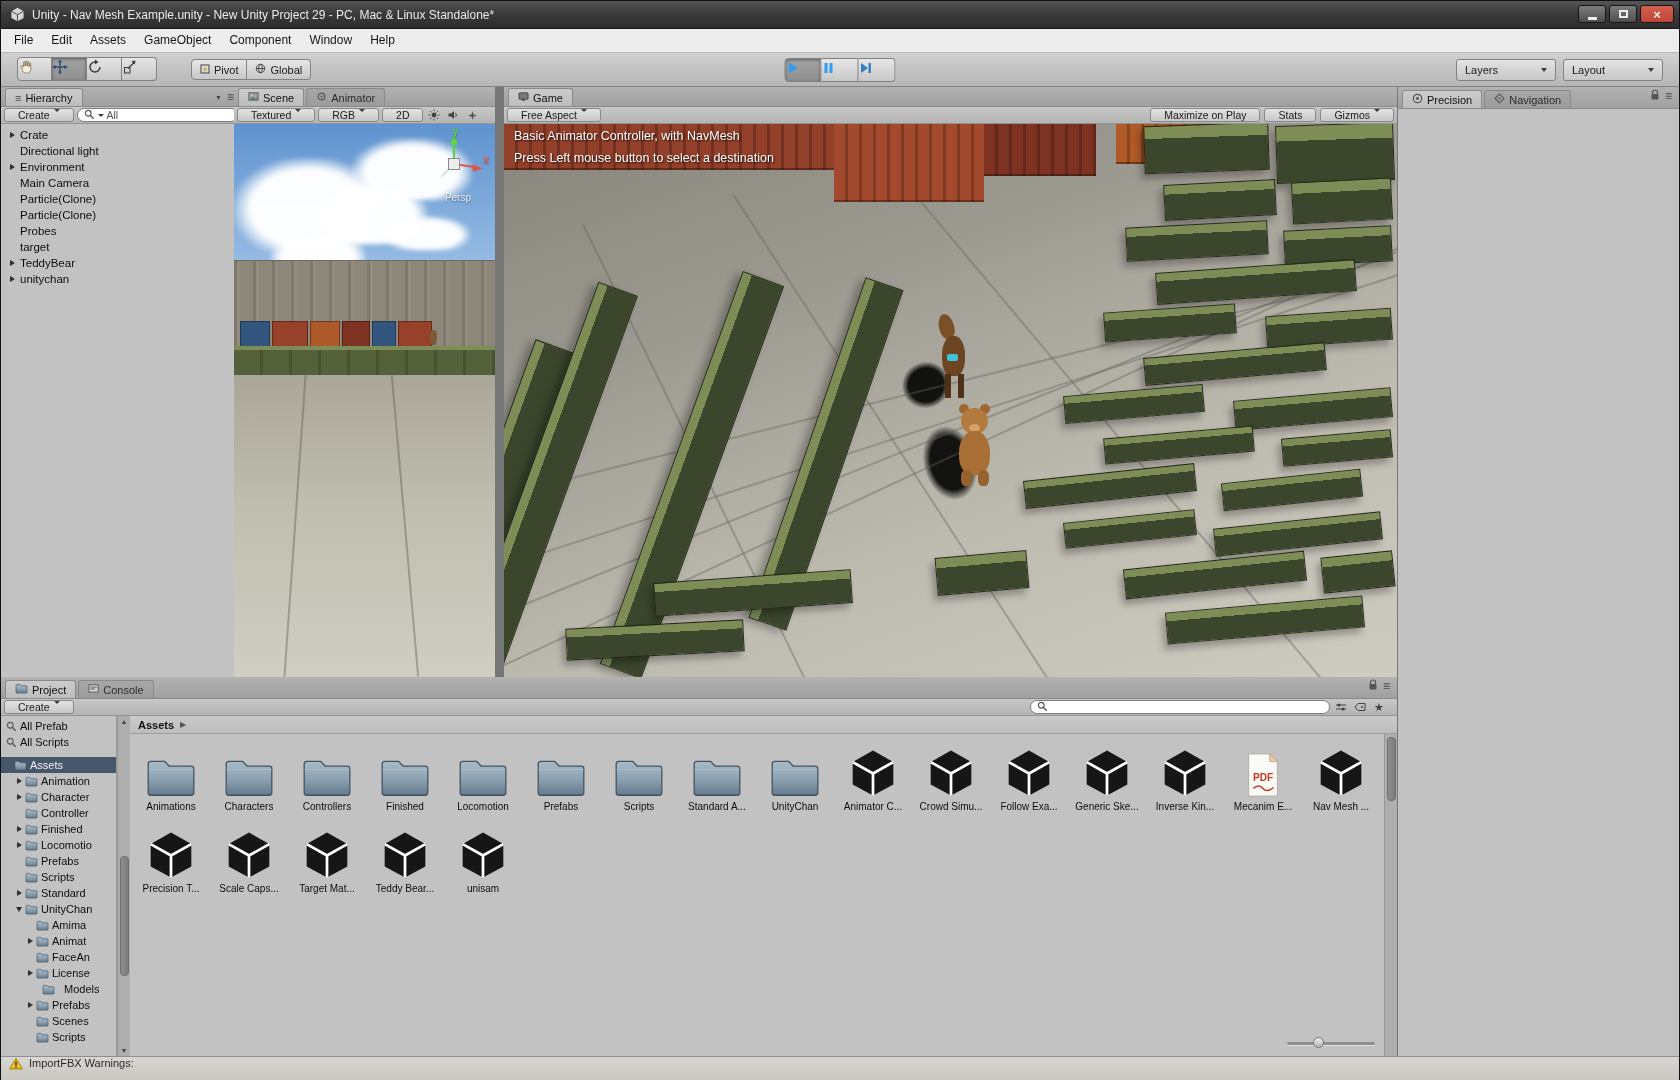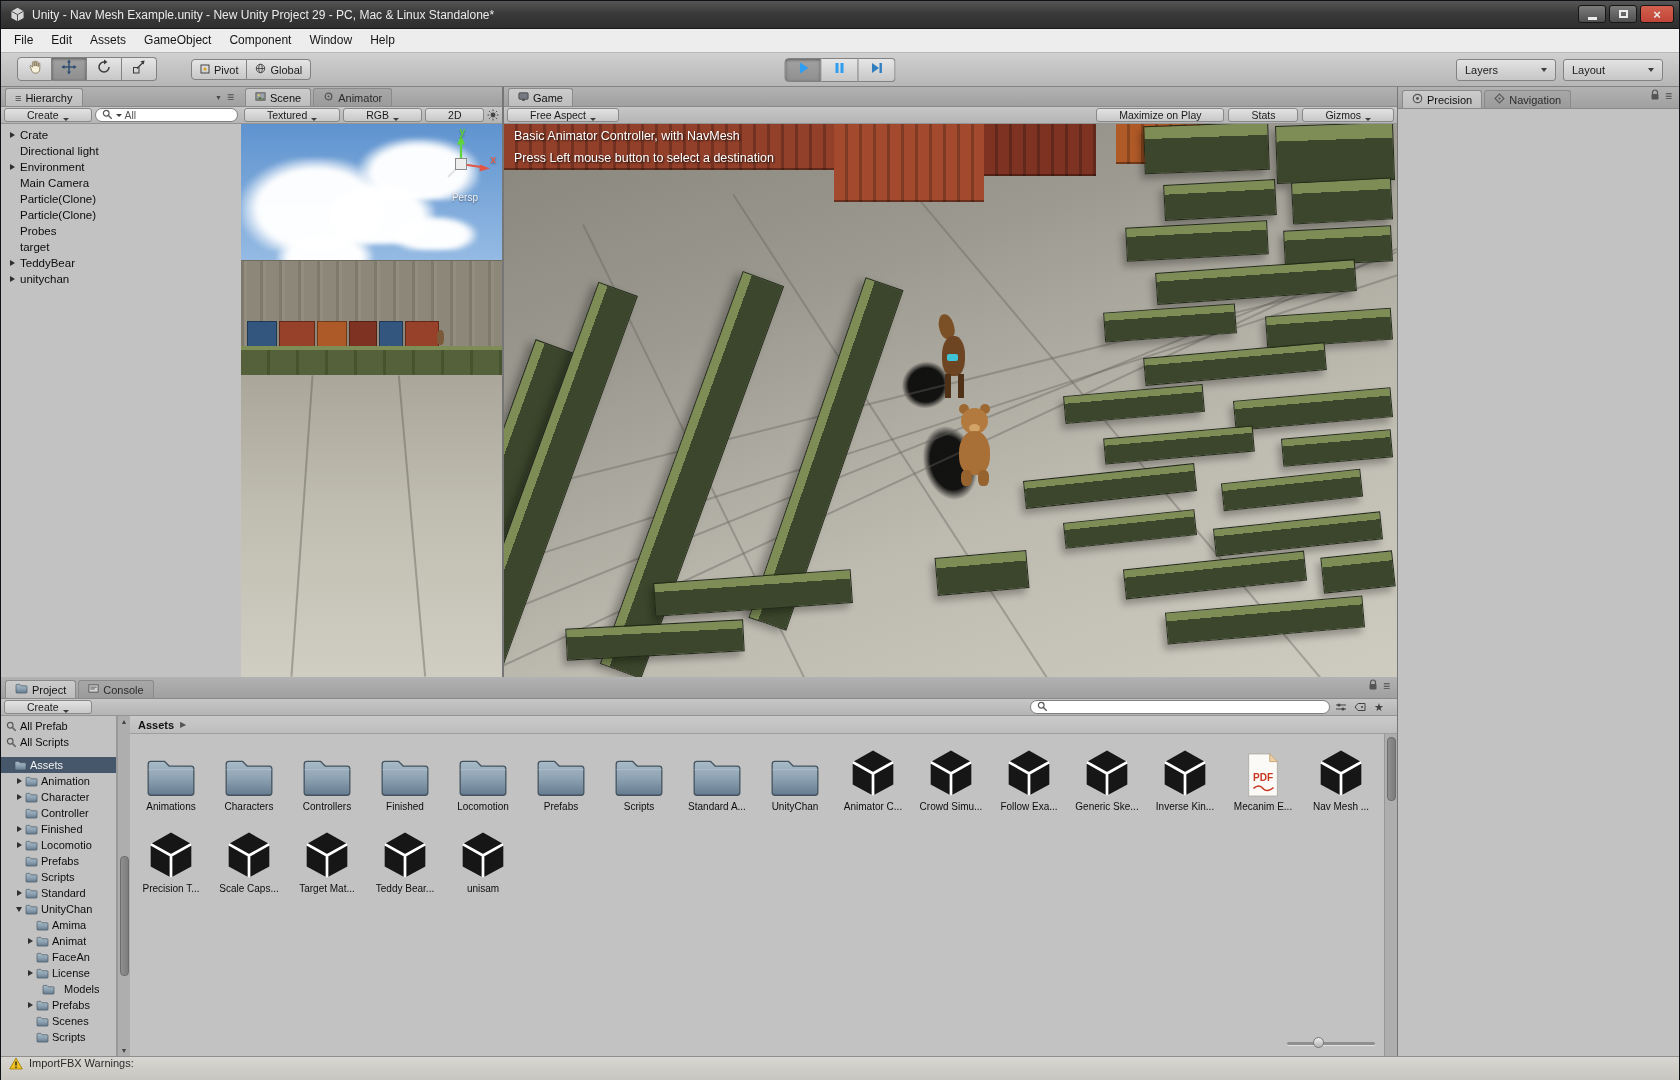--- a/index.html
+++ b/index.html
@@ -20,47 +20,47 @@
   .glyph-min{width:9px;height:3px;background:#ececec;margin-top:8px;}
   .glyph-restore{width:9px;height:8px;border:2px solid #ececec;background:transparent;}
 
   
   .menubar{flex:0 0 24px;background:#ededed;border-bottom:1px solid #b8b8b8;display:flex;align-items:stretch;padding-left:4px;}
   .menu-item{padding:0 9px;line-height:23px;font-size:12px;color:#141414;}
 
   
   .toolbar{flex:0 0 34px;background:linear-gradient(#d0d0d0,#b6b6b6);border-bottom:1px solid #828282;position:relative;}
   .tool-group{position:absolute;display:flex;}
-  .tb-btn{width:35px;height:24px;background:linear-gradient(#e6e6e6,#c7c7c7);border:1px solid #828282;border-left-width:0;display:flex;align-items:center;justify-content:center;}
+  .tb-btn{width:35px;height:24px;background:linear-gradient(#e6e6e6,#c7c7c7);border:1px solid #828282;border-left-width:0;display:flex;align-items:center;justify-content:space-between;}
   .tool-group .tb-btn:first-child{border-left-width:1px;border-radius:4px 0 0 4px;}
   .tool-group .tb-btn:last-child{border-radius:0 4px 4px 0;}
   .tb-btn.pressed{background:linear-gradient(#a2a2a2,#8f8f8f);box-shadow:inset 0 1px 3px rgba(0,0,0,.45);}
   .tb-btn.labelled{width:auto;padding:0 8px;gap:4px;font-size:11px;color:#1a1a1a;}
   .tb-drop{height:22px;min-width:100px;padding:0 8px;display:flex;align-items:center;justify-content:space-between;background:linear-gradient(#e3e3e3,#c6c6c6);border:1px solid #828282;border-radius:3px;font-size:11px;color:#1a1a1a;}
   .caret{width:0;height:0;border-left:3.5px solid transparent;border-right:3.5px solid transparent;border-top:4px solid #3d3d3d;display:inline-block;}
   .caret.sm{border-left-width:3px;border-right-width:3px;border-top-width:3.5px;}
 
   
   .content{position:relative;flex:0 0 969px;background:#767676;}
   .panel{position:absolute;background:#c2c2c2;display:flex;flex-direction:column;overflow:hidden;}
   .hierarchy-panel{left:0;top:0;width:240px;height:590px;}
-  .scene-panel{left:240px;top:0;width:261px;height:590px;}
+  .scene-panel{left:233px;top:0;width:261px;height:590px;}
   .game-panel{left:503px;top:0;width:893px;height:590px;}
   .inspector-panel{left:1397px;top:0;right:0;height:969px;}
   .project-panel{left:0;top:590px;width:1396px;height:379px;}
 
   .tabstrip{flex:0 0 20px;background:linear-gradient(#b2b2b2,#a0a0a0);border-bottom:1px solid #8a8a8a;display:flex;align-items:flex-end;padding:0 2px;position:relative;}
   .tab{height:18px;padding:0 9px;display:flex;align-items:center;gap:4px;font-size:11px;color:#101010;background:linear-gradient(#cccccc,#bdbdbd);border:1px solid #8a8a8a;border-bottom:none;border-radius:3px 3px 0 0;margin-left:2px;white-space:nowrap;}
   .tab.inactive{background:linear-gradient(#a7a7a7,#9b9b9b);color:#2c2c2c;}
   .panel-icons{margin-left:auto;display:flex;align-items:center;gap:5px;padding:0 5px 3px 0;color:#4a4a4a;}
   .pi-caret{font-size:7px;line-height:1;}
   .pi-menu{font-size:12px;line-height:1;}
 
   .subbar{flex:0 0 17px;background:linear-gradient(#c7c7c7,#b4b4b4);border-bottom:1px solid #949494;display:flex;align-items:center;padding:0 3px;gap:3px;font-size:10.5px;}
-  .mini-btn{height:14px;padding:0 22px;background:linear-gradient(#e2e2e2,#c8c8c8);border:1px solid #888;border-radius:3px;display:inline-flex;align-items:flex-end;gap:4px;color:#1a1a1a;font-size:10.5px;white-space:nowrap;}
+  .mini-btn{height:14px;padding:0 13px;background:linear-gradient(#e2e2e2,#c8c8c8);border:1px solid #888;border-radius:3px;display:inline-flex;align-items:flex-start;gap:4px;color:#1a1a1a;font-size:10.5px;white-space:nowrap;}
   .sub-ico{display:inline-flex;align-items:center;justify-content:center;width:16px;height:14px;}
   .searchbox{height:14px;background:#fff;border:1px solid #7f7f7f;border-radius:8px;display:flex;align-items:center;padding:0 6px;gap:3px;color:#555;font-size:10.5px;}
   .searchbox input{border:none;outline:none;flex:1;font-size:10.5px;font-family:"Liberation Sans",sans-serif;background:transparent;color:#333;min-width:0;}
   .grow{flex:1;}
 
   
   .h-list{flex:1;padding-top:3px;}
   .h-row{height:16px;display:flex;align-items:center;padding-left:6px;font-size:11.5px;color:#0d0d0d;}
   .tri{width:10px;height:10px;display:inline-flex;align-items:center;justify-content:center;flex:0 0 10px;}
   .tri-r::before{content:"";border-top:3.5px solid transparent;border-bottom:3.5px solid transparent;border-left:5px solid #2e2e2e;display:block;}

